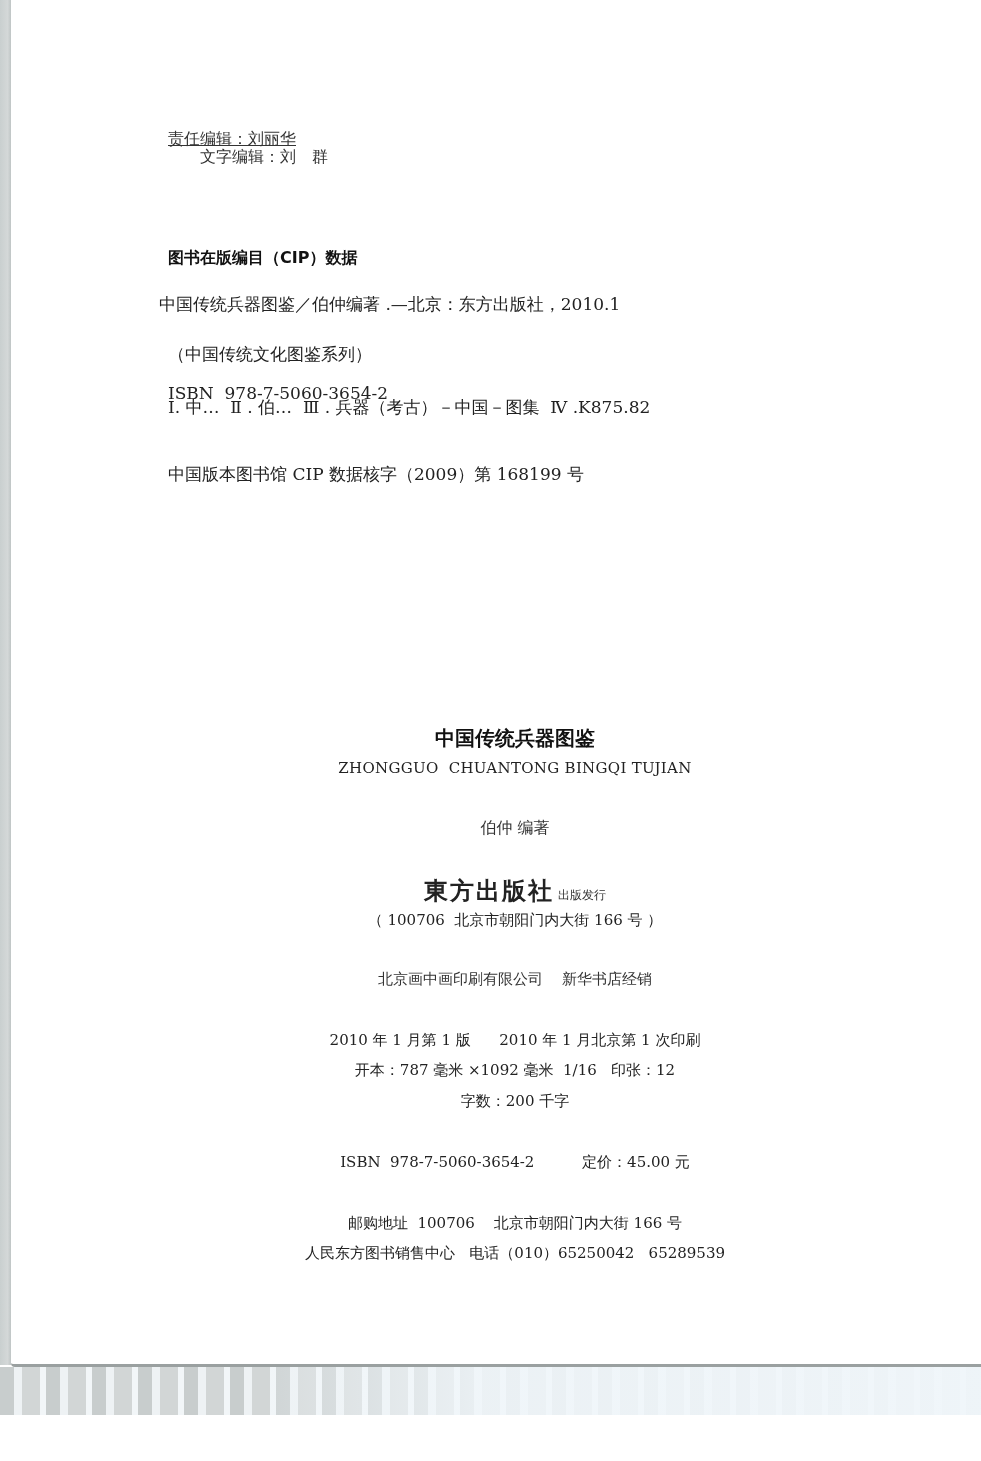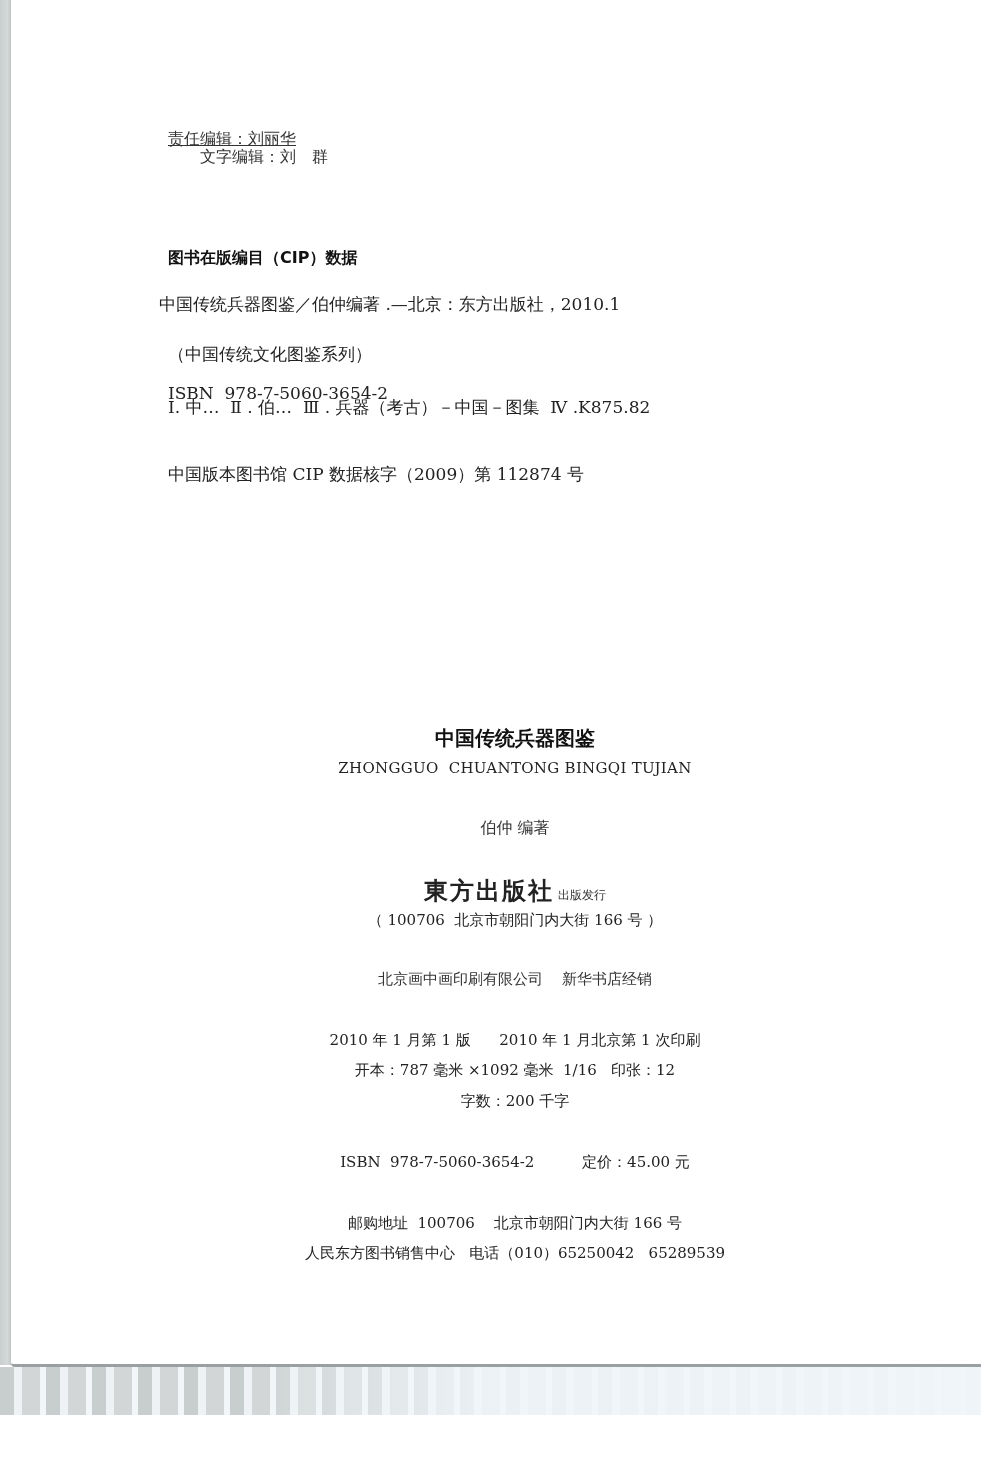--- a/index.html
+++ b/index.html
@@ -43,21 +43,21 @@
   </div>
 
 <div class="txt sans" style="left:168px; top:128px; font-size:16px; color:#333;text-decoration:underline;">责任编辑：刘丽华</div>
 <div class="txt sans" style="left:168px; top:146px; font-size:16px; color:#333;margin-left:32px;">文字编辑：刘　群</div>
 
 <div class="txt sans bold" style="left:168px; top:247px; font-size:16px; color:#111;">图书在版编目（CIP）数据</div>
 <div class="txt" style="left:159px; top:293px;">中国传统兵器图鉴／伯仲编著 .—北京：东方出版社，2010.1</div>
 <div class="txt" style="left:168px; top:327px;margin-top:16px;">（中国传统文化图鉴系列）</div>
 <div class="txt" style="left:168px; top:382px;">ISBN  978-7-5060-3654-2</div>
 <div class="txt" style="left:168px; top:396px;">Ⅰ. 中…  Ⅱ . 伯…  Ⅲ . 兵器（考古）－中国－图集  Ⅳ .K875.82</div>
-<div class="txt" style="left:168px; top:463px;">中国版本图书馆 CIP 数据核字（2009）第 112874 号</div>
+<div class="txt" style="left:168px; top:463px;">中国版本图书馆 CIP 数据核字（2009）第 168199 号</div>
 
 <div class="txt sans bold center" style="top:727px; font-size:20px; color:#111;">中国传统兵器图鉴</div>
 <div class="txt center" style="top:757px; font-size:15px; letter-spacing:0.3px;">ZHONGGUO  CHUANTONG BINGQI TUJIAN</div>
 <div class="txt sans center" style="top:817px; font-size:16px; color:#333;">伯仲 编著</div>
 
 <div class="txt center" style="top:880px; font-size:17px;"><span class="bold" style="font-size:24px; letter-spacing:2px;">東方出版社</span><span class="sans" style="font-size:12px; color:#333;"> 出版发行</span></div>
 <div class="txt center" style="top:909px; font-size:15px;">（ 100706  北京市朝阳门内大街 166 号 ）</div>
 
 <div class="txt sans center" style="top:968px; font-size:15px; color:#333;">北京画中画印刷有限公司    新华书店经销</div>
 

